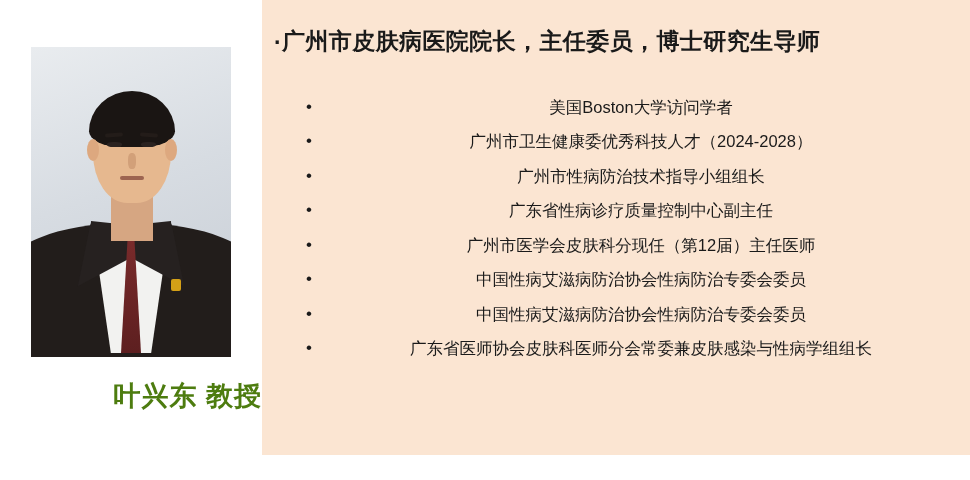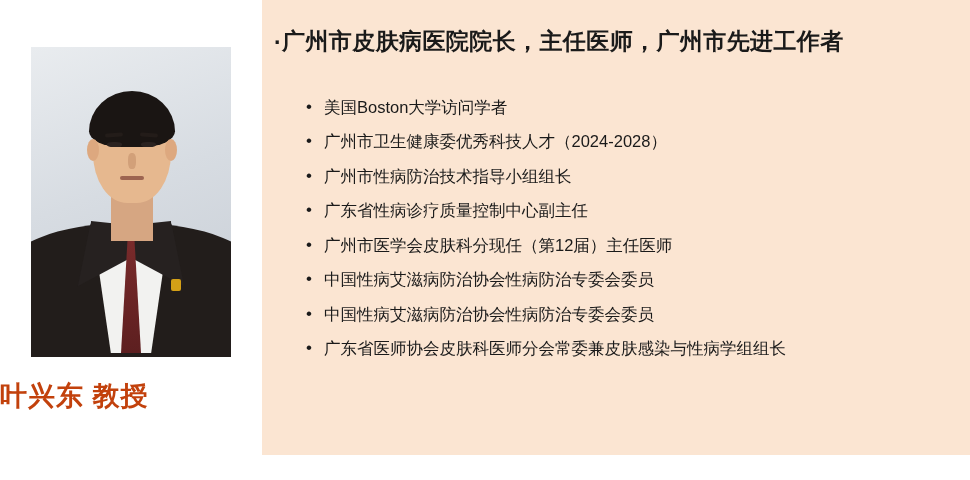--- a/index.html
+++ b/index.html
@@ -154,24 +154,24 @@
   .p-badge {
     position: absolute;
     left: 140px; top: 232px; width: 10px; height: 12px;
     background: #d4a017; border-radius: 2px;
   }
   .name-line {
     position: absolute;
     left: 0;
     top: 378px;
     width: 262px;
-    text-align: left;
+    text-align: right;
     font-size: 27px;
     font-weight: bold;
-    color: #c2410c;
+    color: #4d7c0f;
     letter-spacing: 1px;
   }
 
   
   .info-panel {
     position: absolute;
     left: 262px;
     top: 0;
     width: 708px;
     height: 455px;
@@ -193,20 +193,21 @@
     vertical-align: middle;
   }
   .bullet-list {
     position: absolute;
     left: 42px;
     top: 96px;
     right: 12px;
     margin: 0;
     padding: 0;
     list-style: none;
+    text-align: center;
   }
   .bullet-list li {
     position: relative;
     padding-left: 20px;
     font-size: 16.5px;
     color: #1a1a1a;
     line-height: 1.42;
     margin-bottom: 11px;
   }
   .bullet-list li::before {
@@ -246,21 +247,21 @@
       <div class="p-eye-r"></div>
       <div class="p-nose"></div>
       <div class="p-mouth"></div>
       <div class="p-badge"></div>
     </div>
     <div class="name-line">叶兴东  教授</div>
   </div>
 
   <div class="info-panel">
     <div class="headline">
-      <span class="dot">·</span><span>广州市皮肤病医院院长，主任医师，广州市先进工作者</span>
+      <span class="dot">·</span><span>广州市皮肤病医院院长，主任委员，博士研究生导师</span>
     </div>
     <ul class="bullet-list">
       <li>
         <span>美国Boston大学访问学者</span>
       </li>
       <li>
         <span>广州市卫生健康委优秀科技人才（2024-2028）</span>
       </li>
       <li>
         <span>广州市性病防治技术指导小组组长</span>

